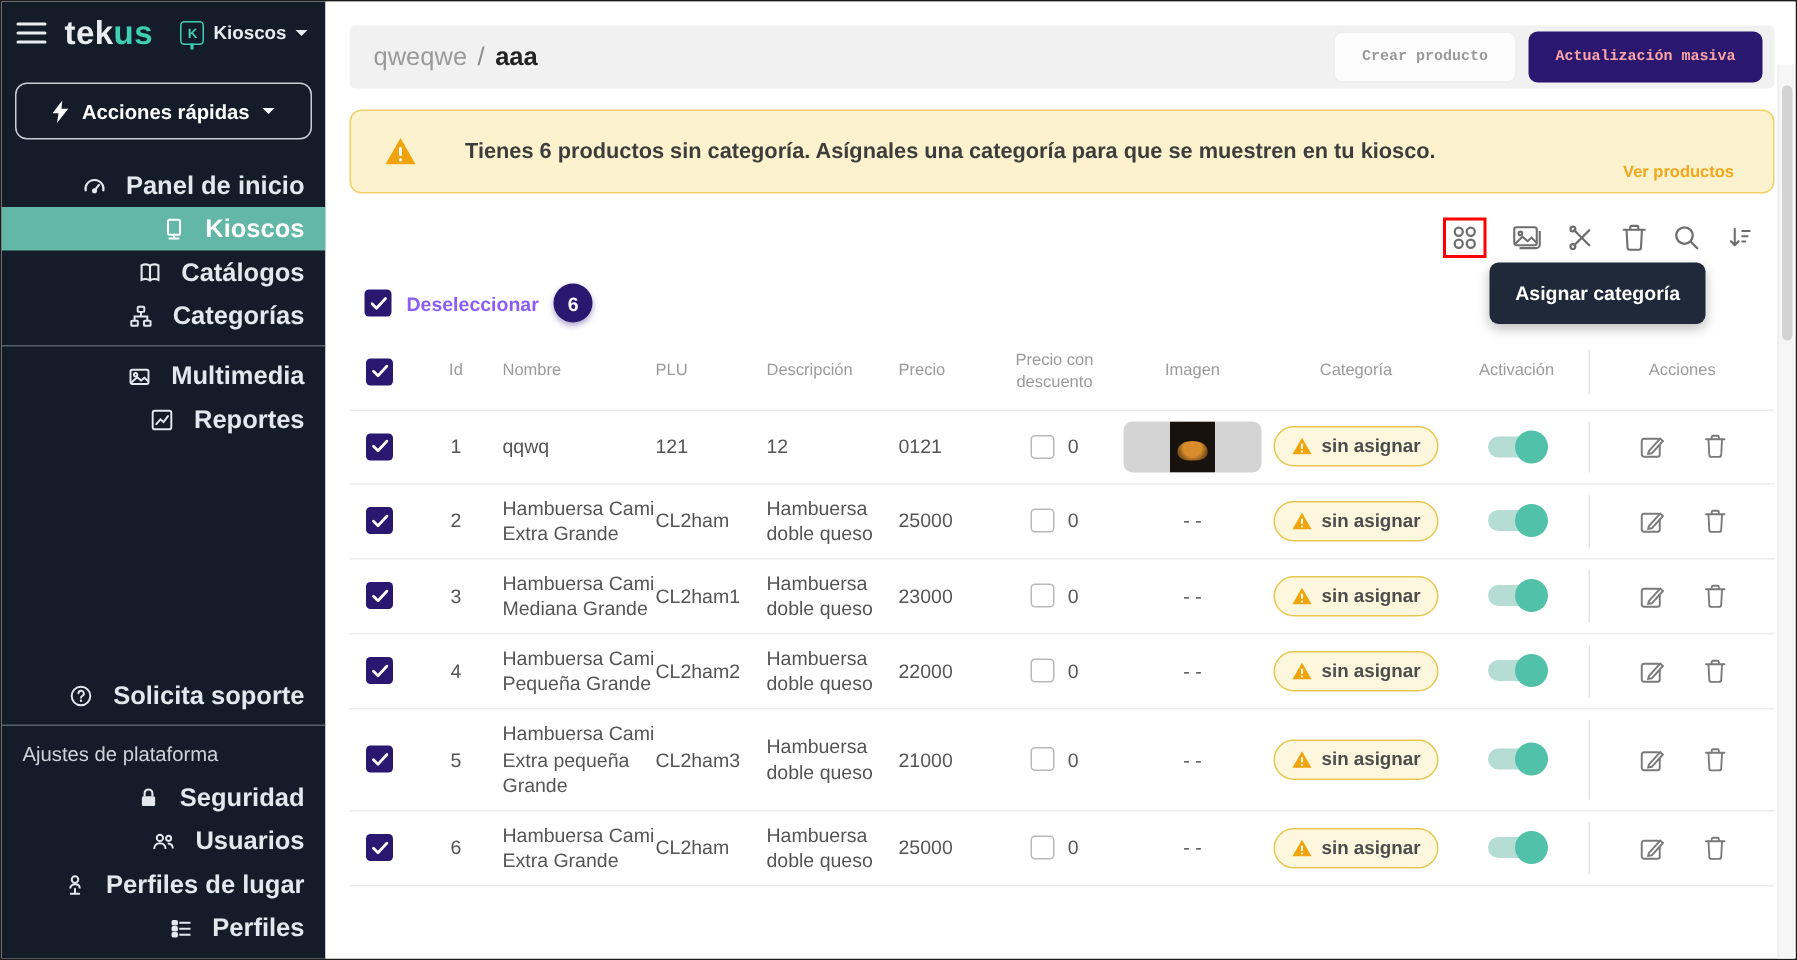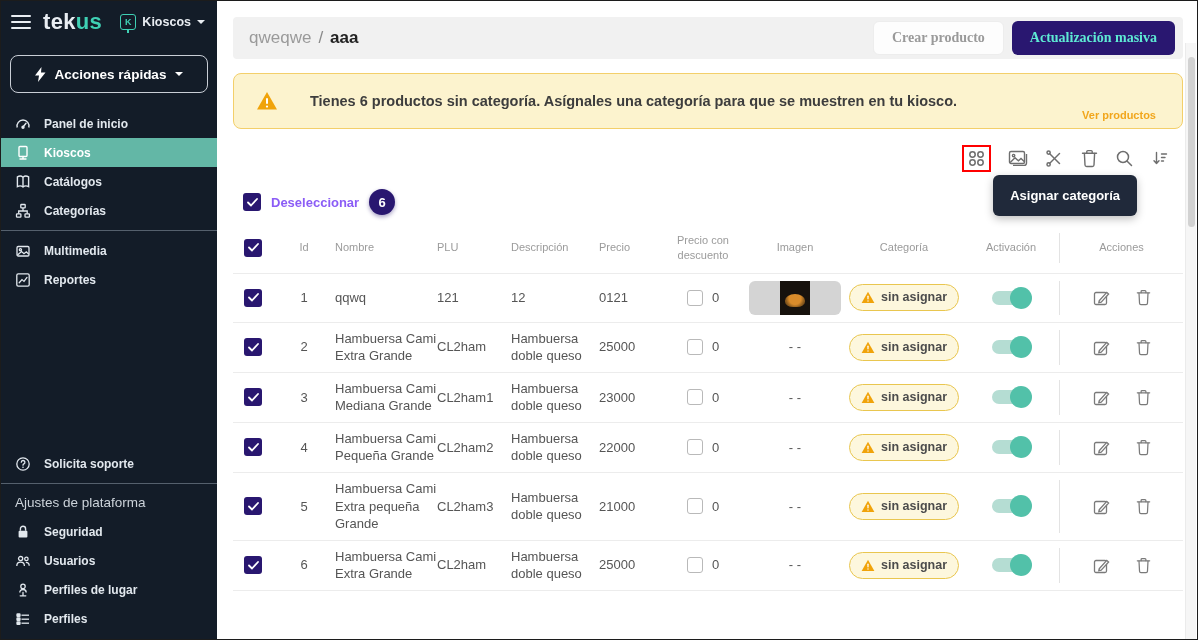--- a/index.html
+++ b/index.html
@@ -26,43 +26,43 @@
   .kiosk-badge::after { content:""; position:absolute; bottom:-4px; left:6px; width:2px; height:4px; background:#3fd0b4; }
   .caret { width:0; height:0; border-left:4px solid transparent; border-right:4px solid transparent; border-top:4px solid currentColor; display:inline-block; }
   .quick-btn {
     margin:12px 9px 16px; height:38px; border:1px solid #c9ced6; border-radius:8px;
     display:flex; align-items:center; justify-content:center; gap:9px;
     font-size:13.5px; font-weight:600; color:#fff; cursor:pointer; background:transparent;
   }
   .nav { display:flex; flex-direction:column; }
   .nav-item {
     display:flex; align-items:center; gap:13px; height:29px; padding:0 14px;
-    font-size:12px; font-weight:600; color:#e2e8ee; cursor:pointer; white-space:nowrap;
+    font-size:17px; font-weight:600; color:#e2e8ee; cursor:pointer; white-space:nowrap;justify-content:flex-end;
   }
   .nav-item.active { background:#63b7a6; color:#ffffff; }
   .nav-item svg { flex:0 0 auto; }
   .side-div { border-top:1px solid #55606d; margin:5px 0; }
   .side-bottom { margin-top:auto; padding-bottom:8px; }
   .section-label { font-size:13.5px; font-weight:400; color:#ccd3da; padding:6px 14px 7px; }
   
   .main { position:absolute; left:216px; top:0; width:982px; height:640px; background:#fff; }
   .topbar { height:40px; display:flex; align-items:center; justify-content:flex-end; gap:24px; padding-right:34px; }
   .topbar .lang { display:flex; align-items:center; gap:5px; font-size:12.5px; color:#666; font-weight:600; cursor:pointer; }
   .icon-btn { cursor:pointer; display:flex; align-items:center; }
   .breadcrumb-bar {
     margin:16px 16px 0; height:42px; background:#f1f1f1; border-radius:4px;
     display:flex; align-items:center; padding:0 8px 0 16px;
   }
   .crumbs { font-size:17px; color:#9a9a9a; }
   .crumbs .sep { margin:0 7px; color:#8a8a8a; font-weight:300; }
   .crumbs .cur { color:#222; font-weight:700; }
   .breadcrumb-bar .spacer { flex:1; }
-  .btn { height:34px; border-radius:6px; font-size:14px; font-weight:600; padding:0 18px; cursor:pointer; border:none; font-family:Liberation Serif, serif; }
+  .btn { height:34px; border-radius:6px; font-size:10px; font-weight:600; padding:0 18px; cursor:pointer; border:none; font-family:Liberation Mono, monospace; }
   .btn-light { background:#fdfdfd; color:#9a9a9a; border:1px solid #ededed; margin-right:8px; }
-  .btn-dark { background:#291770; color:#5eead4; }
+  .btn-dark { background:#291770; color:#fca5a5; }
   .banner {
     margin:14px 16px 0; height:56px; background:#fcf3ce; border:1px solid #f3cf6a; border-radius:8px;
     display:flex; align-items:center; padding:0 22px; gap:32px;
   }
   .banner-text { font-size:14.5px; color:#3d3d3d; font-weight:600; flex:1; }
   .banner-link { font-size:11px; font-weight:700; color:#f1a61c; cursor:pointer; white-space:nowrap; margin-right:4px;margin-top:28px; }
   .toolbar { margin:10px 16px 0; height:38px; position:relative; display:flex; align-items:center; justify-content:flex-end; gap:17px; padding-right:14px; }
   .tool-icon { cursor:pointer; display:flex; align-items:center; }
   .hl-red { border:2px solid #ff0000; padding:2px 3px; display:flex; align-items:center; }
   .tooltip {

